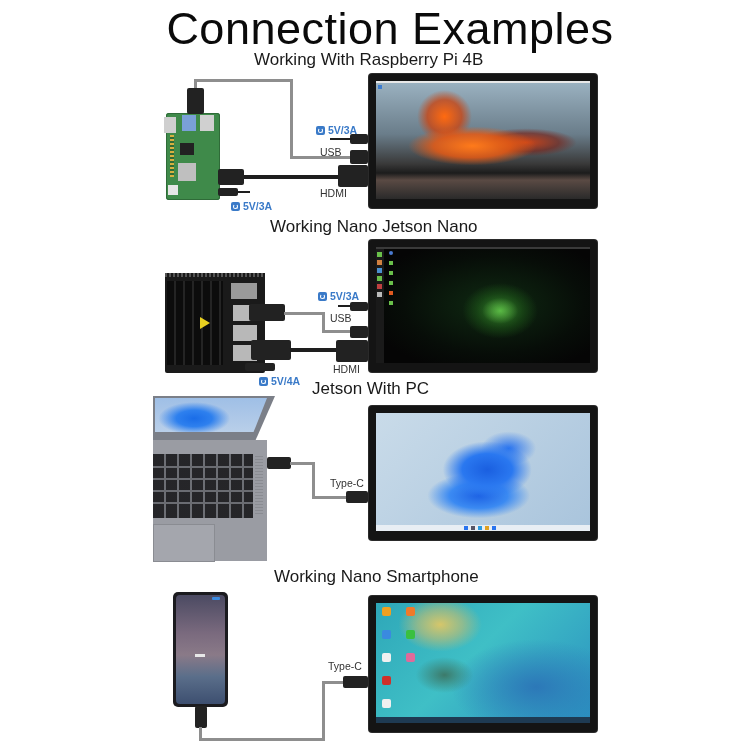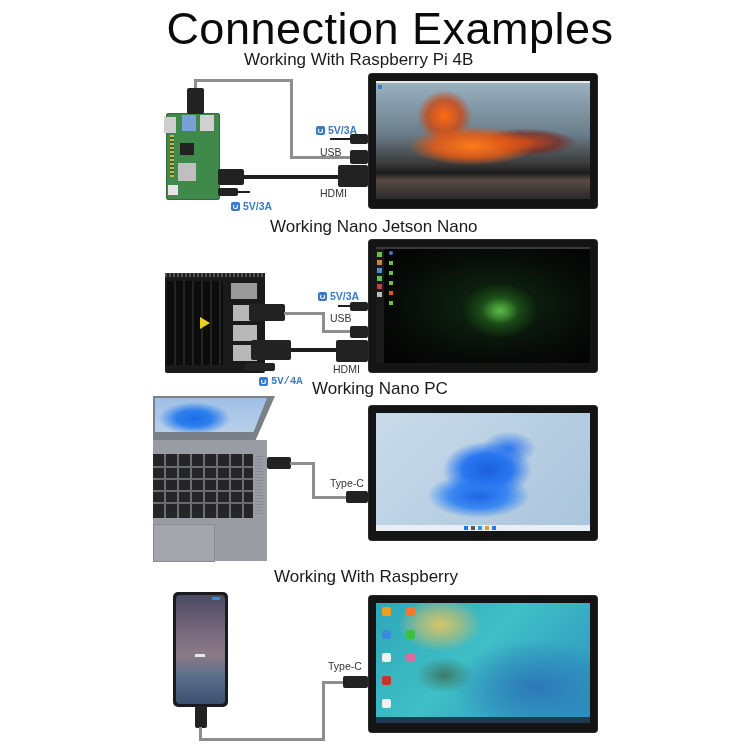--- a/index.html
+++ b/index.html
@@ -15,21 +15,21 @@
   .screen { position:absolute; left:7px; top:7px; right:7px; bottom:9px; overflow:hidden; }
   .cable-g { background:#8e8e8e; }
   .cable-k { background:#1e1e1e; }
   .plug { background:#222; border-radius:2px; }
 </style>
 </head>
 <body>
 
 <div class="abs title">Connection Examples</div>
 
-<div class="abs subtitle" style="left:244px; top:50px;text-align:right;">Working With Raspberry Pi 4B</div>
+<div class="abs subtitle" style="left:254px; top:50px;text-align:right;">Working With Raspberry Pi 4B</div>
 
 <div class="abs" style="left:166px; top:113px; width:54px; height:87px; background:#3f8a4a; border-radius:3px; box-shadow: inset 0 0 0 1px #2f6b38;">
   <div class="abs" style="left:-2px; top:4px; width:12px; height:16px; background:#cfcfcf;"></div>
   <div class="abs" style="left:16px; top:2px; width:14px; height:16px; background:#7aa0d8;"></div>
   <div class="abs" style="left:34px; top:2px; width:14px; height:16px; background:#d0d0d0;"></div>
   <div class="abs" style="left:14px; top:30px; width:14px; height:12px; background:#222;"></div>
   <div class="abs" style="left:12px; top:50px; width:18px; height:18px; background:#bfbfbf;"></div>
   <div class="abs" style="left:2px; top:72px; width:10px; height:10px; background:#e6e6e6;"></div>
   <div class="abs" style="left:4px; top:22px; width:4px; height:42px; background:repeating-linear-gradient(#d6b040 0 2px, #2f6b38 2px 4px);"></div>
 </div>
@@ -93,21 +93,21 @@
 <div class="abs cable-k" style="left:290px; top:348px; width:50px; height:4px;"></div>
 <div class="abs plug" style="left:336px; top:340px; width:32px; height:22px;"></div>
 <div class="abs plug" style="left:245px; top:363px; width:30px; height:8px;"></div>
 
 <div class="abs pwr" style="left:318px; top:290px;">
   <span class="ico"></span>
   <span>5V/3A</span>
 </div>
 <div class="abs label" style="left:330px; top:312px;">USB</div>
 <div class="abs label" style="left:333px; top:363px;">HDMI</div>
-<div class="abs pwr" style="left:259px; top:375px;font-family:Liberation Mono, monospace;">
+<div class="abs pwr" style="left:259px; top:375px;">
   <span class="ico"></span>
   <span>5V/4A</span>
 </div>
 
 <div class="abs monitor" style="left:369px; top:240px; width:228px; height:132px;">
   <div class="screen" style="background:
          radial-gradient(ellipse 22% 30% at 58% 55%, rgba(80,200,60,0.55) 0%, rgba(40,120,30,0.35) 50%, rgba(0,0,0,0) 80%),
          radial-gradient(ellipse 12% 16% at 58% 55%, rgba(160,255,120,0.6) 0%, rgba(0,0,0,0) 70%),
          radial-gradient(ellipse 60% 60% at 55% 50%, #0f2a12 0%, #070d08 70%, #050505 100%);">
     <div class="abs" style="left:0; right:0; top:0; height:2px; background:#3a3a3a;"></div>
@@ -121,21 +121,21 @@
     </div>
     <div class="abs" style="left:13px; top:4px; width:4px; height:4px; background:#4a7ad0; border-radius:50%;"></div>
     <div class="abs" style="left:13px; top:14px; width:4px; height:4px; background:#6ac04a;"></div>
     <div class="abs" style="left:13px; top:24px; width:4px; height:4px; background:#6ac04a;"></div>
     <div class="abs" style="left:13px; top:34px; width:4px; height:4px; background:#6ac04a;"></div>
     <div class="abs" style="left:13px; top:44px; width:4px; height:4px; background:#e05a20;"></div>
     <div class="abs" style="left:13px; top:54px; width:4px; height:4px; background:#6ac04a;"></div>
   </div>
 </div>
 
-<div class="abs subtitle" style="left:312px; top:379px;">Working Nano PC</div>
+<div class="abs subtitle" style="left:312px; top:379px;">Jetson With PC</div>
 
 <div class="abs" style="left:153px; top:396px; width:122px; height:165px;">
   <div class="abs" style="left:0; top:0; width:122px; height:50px; background:#7b7f88; clip-path:polygon(0 0, 100% 0, 82% 100%, 0 100%);"></div>
   <div class="abs" style="left:2px; top:2px; width:112px; height:34px; background:radial-gradient(ellipse 40% 60% at 35% 60%, #1a6de8 0%, #2e80ee 40%, rgba(0,0,0,0) 80%), linear-gradient(#9fbfe6, #b9cfe9); clip-path:polygon(0 0, 100% 0, 88% 100%, 0 100%);"></div>
   <div class="abs" style="left:0; top:44px; width:114px; height:121px; background:#9a9ca3;"></div>
   <div class="abs" style="left:0; top:58px; width:100px; height:64px; background:repeating-linear-gradient(90deg, #1f1f22 0 11px, #6a6c72 11px 13px); opacity:0.95;"></div>
   <div class="abs" style="left:0; top:70px; width:100px; height:2px; background:#6a6c72;"></div>
   <div class="abs" style="left:0; top:82px; width:100px; height:2px; background:#6a6c72;"></div>
   <div class="abs" style="left:0; top:94px; width:100px; height:2px; background:#6a6c72;"></div>
   <div class="abs" style="left:0; top:106px; width:100px; height:2px; background:#6a6c72;"></div>
@@ -159,21 +159,21 @@
     <div class="abs" style="left:0; right:0; bottom:0; height:6px; background:#e8eef4;">
       <div class="abs" style="left:88px; top:1px; width:4px; height:4px; background:#2a74ee;"></div>
       <div class="abs" style="left:95px; top:1px; width:4px; height:4px; background:#556;"></div>
       <div class="abs" style="left:102px; top:1px; width:4px; height:4px; background:#2a9ae0;"></div>
       <div class="abs" style="left:109px; top:1px; width:4px; height:4px; background:#e0a020;"></div>
       <div class="abs" style="left:116px; top:1px; width:4px; height:4px; background:#2a74ee;"></div>
     </div>
   </div>
 </div>
 
-<div class="abs subtitle" style="left:274px; top:567px;">Working With Raspberry</div>
+<div class="abs subtitle" style="left:274px; top:567px;">Working Nano Smartphone</div>
 
 <div class="abs" style="left:173px; top:592px; width:55px; height:115px; background:#1b1b1f; border-radius:5px;">
   <div class="abs" style="left:3px; top:3px; right:3px; bottom:3px; border-radius:4px; background:linear-gradient(#4b4a62 0%, #7a6a7e 35%, #8a7a88 55%, #5a6e8a 75%, #3d4f70 100%);">
     <div class="abs" style="right:5px; top:2px; width:8px; height:3px; background:#3a8ae0; border-radius:1px;"></div>
     <div class="abs" style="left:19px; top:59px; width:10px; height:3px; background:#e8e8e8;"></div>
   </div>
 </div>
 
 <div class="abs plug" style="left:195px; top:706px; width:12px; height:22px;"></div>
 <div class="abs cable-g" style="left:199px; top:727px; width:3px; height:14px;"></div>

